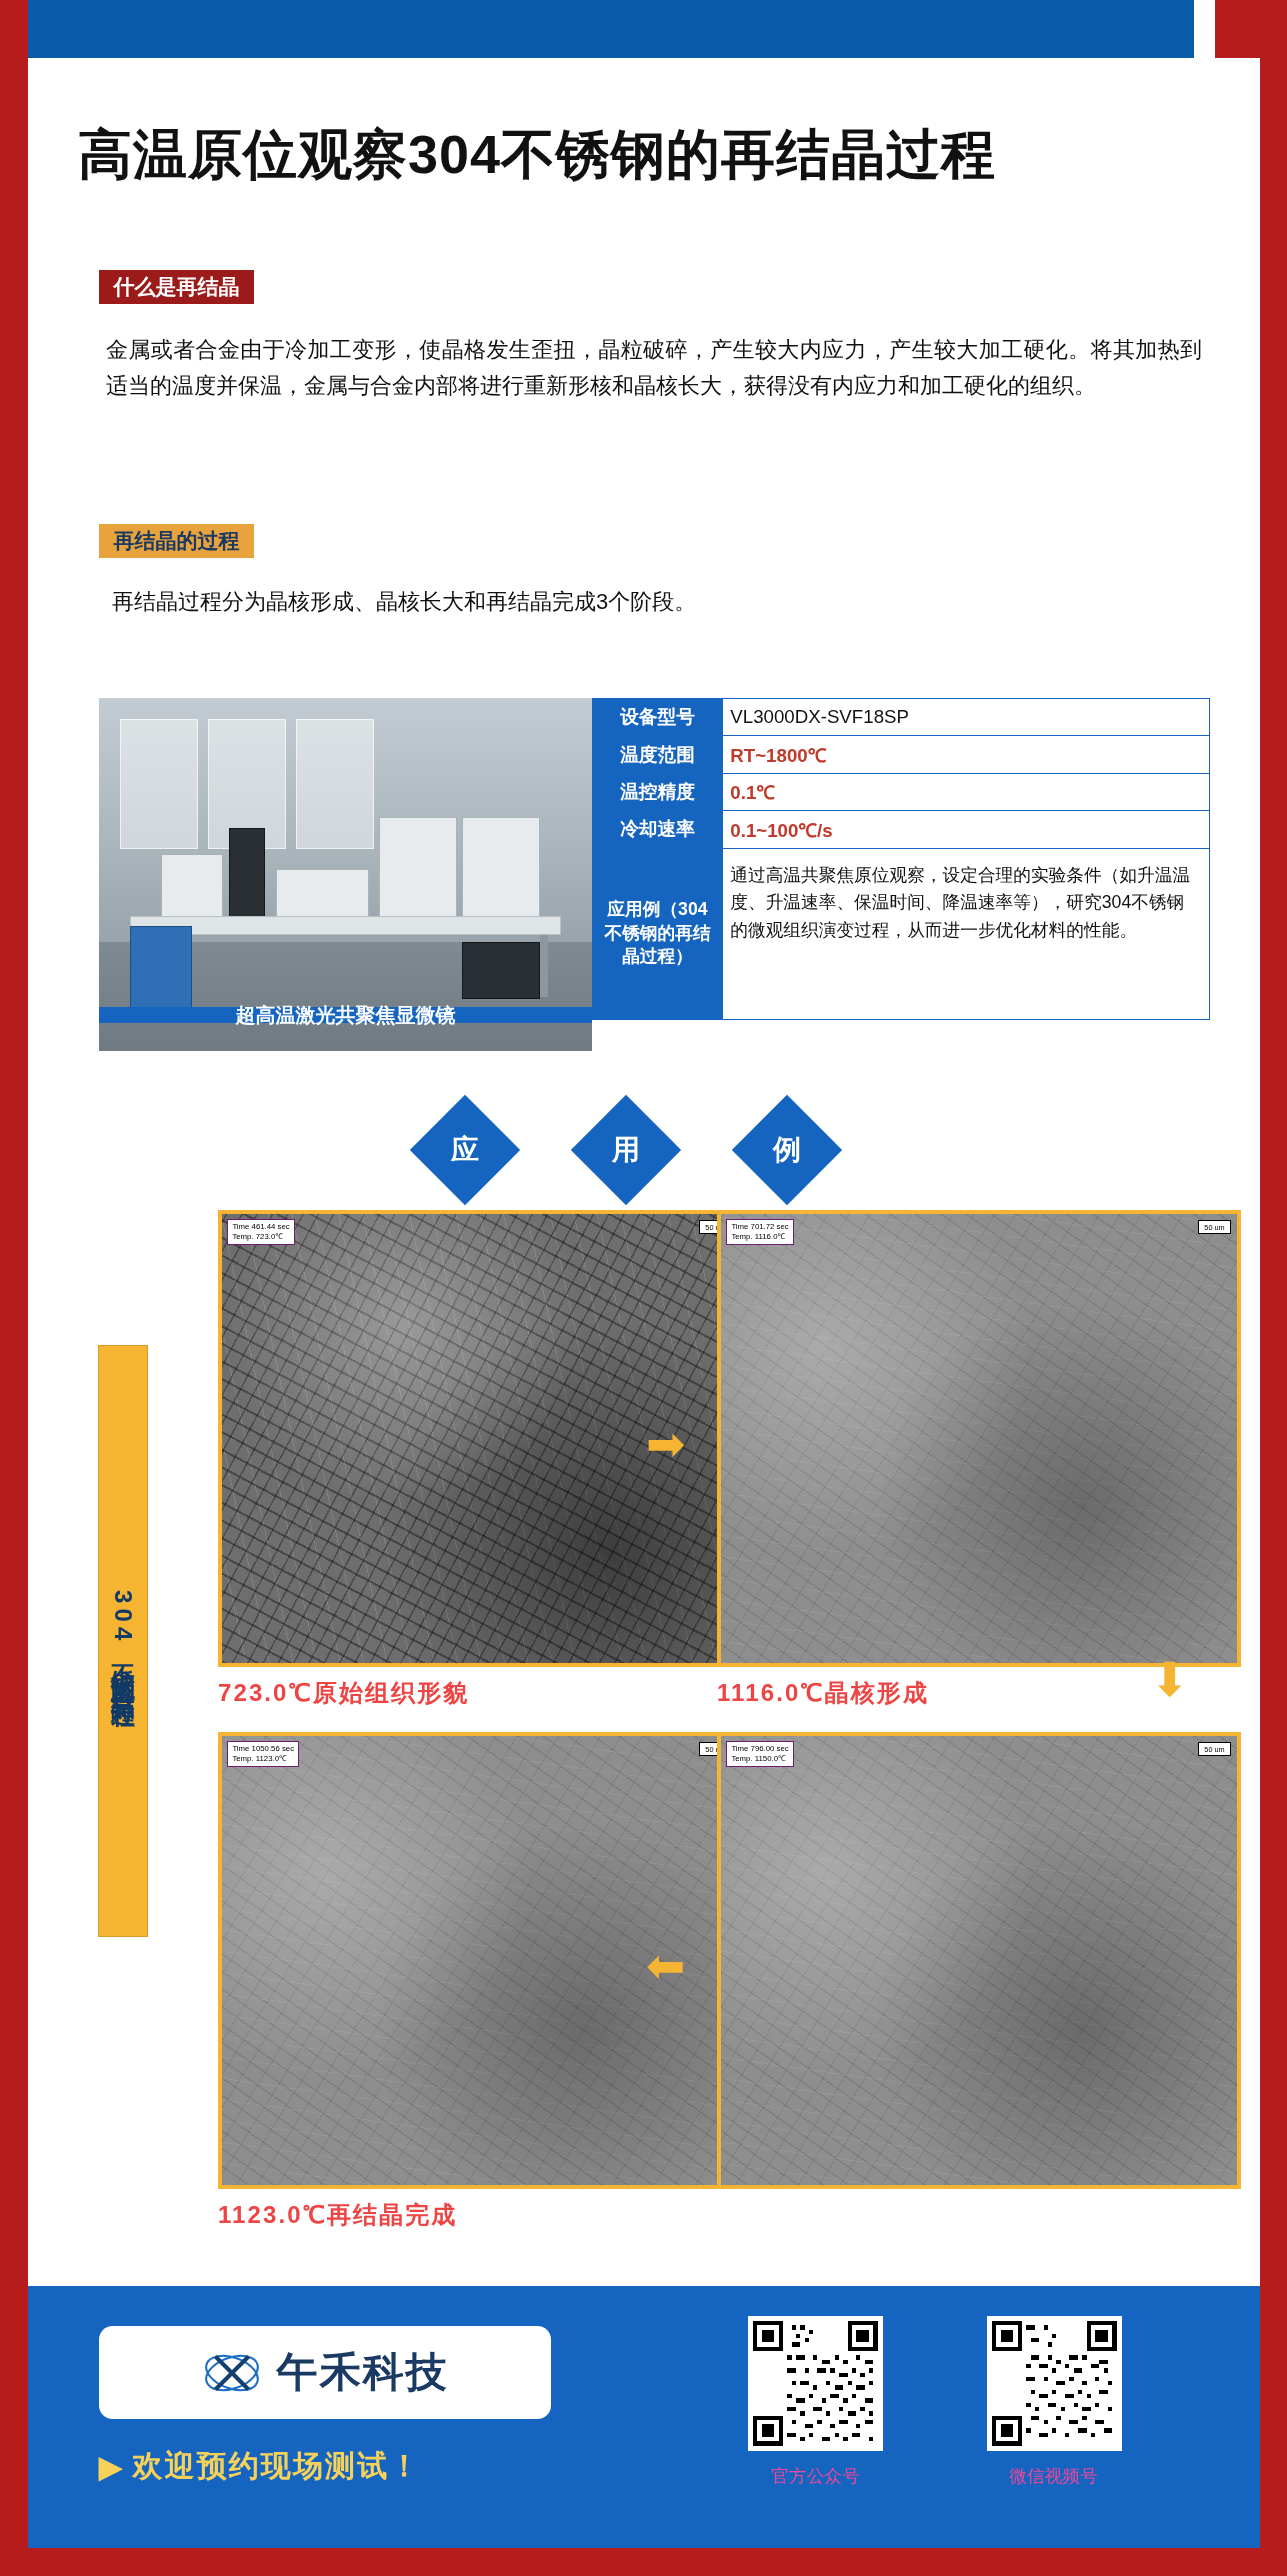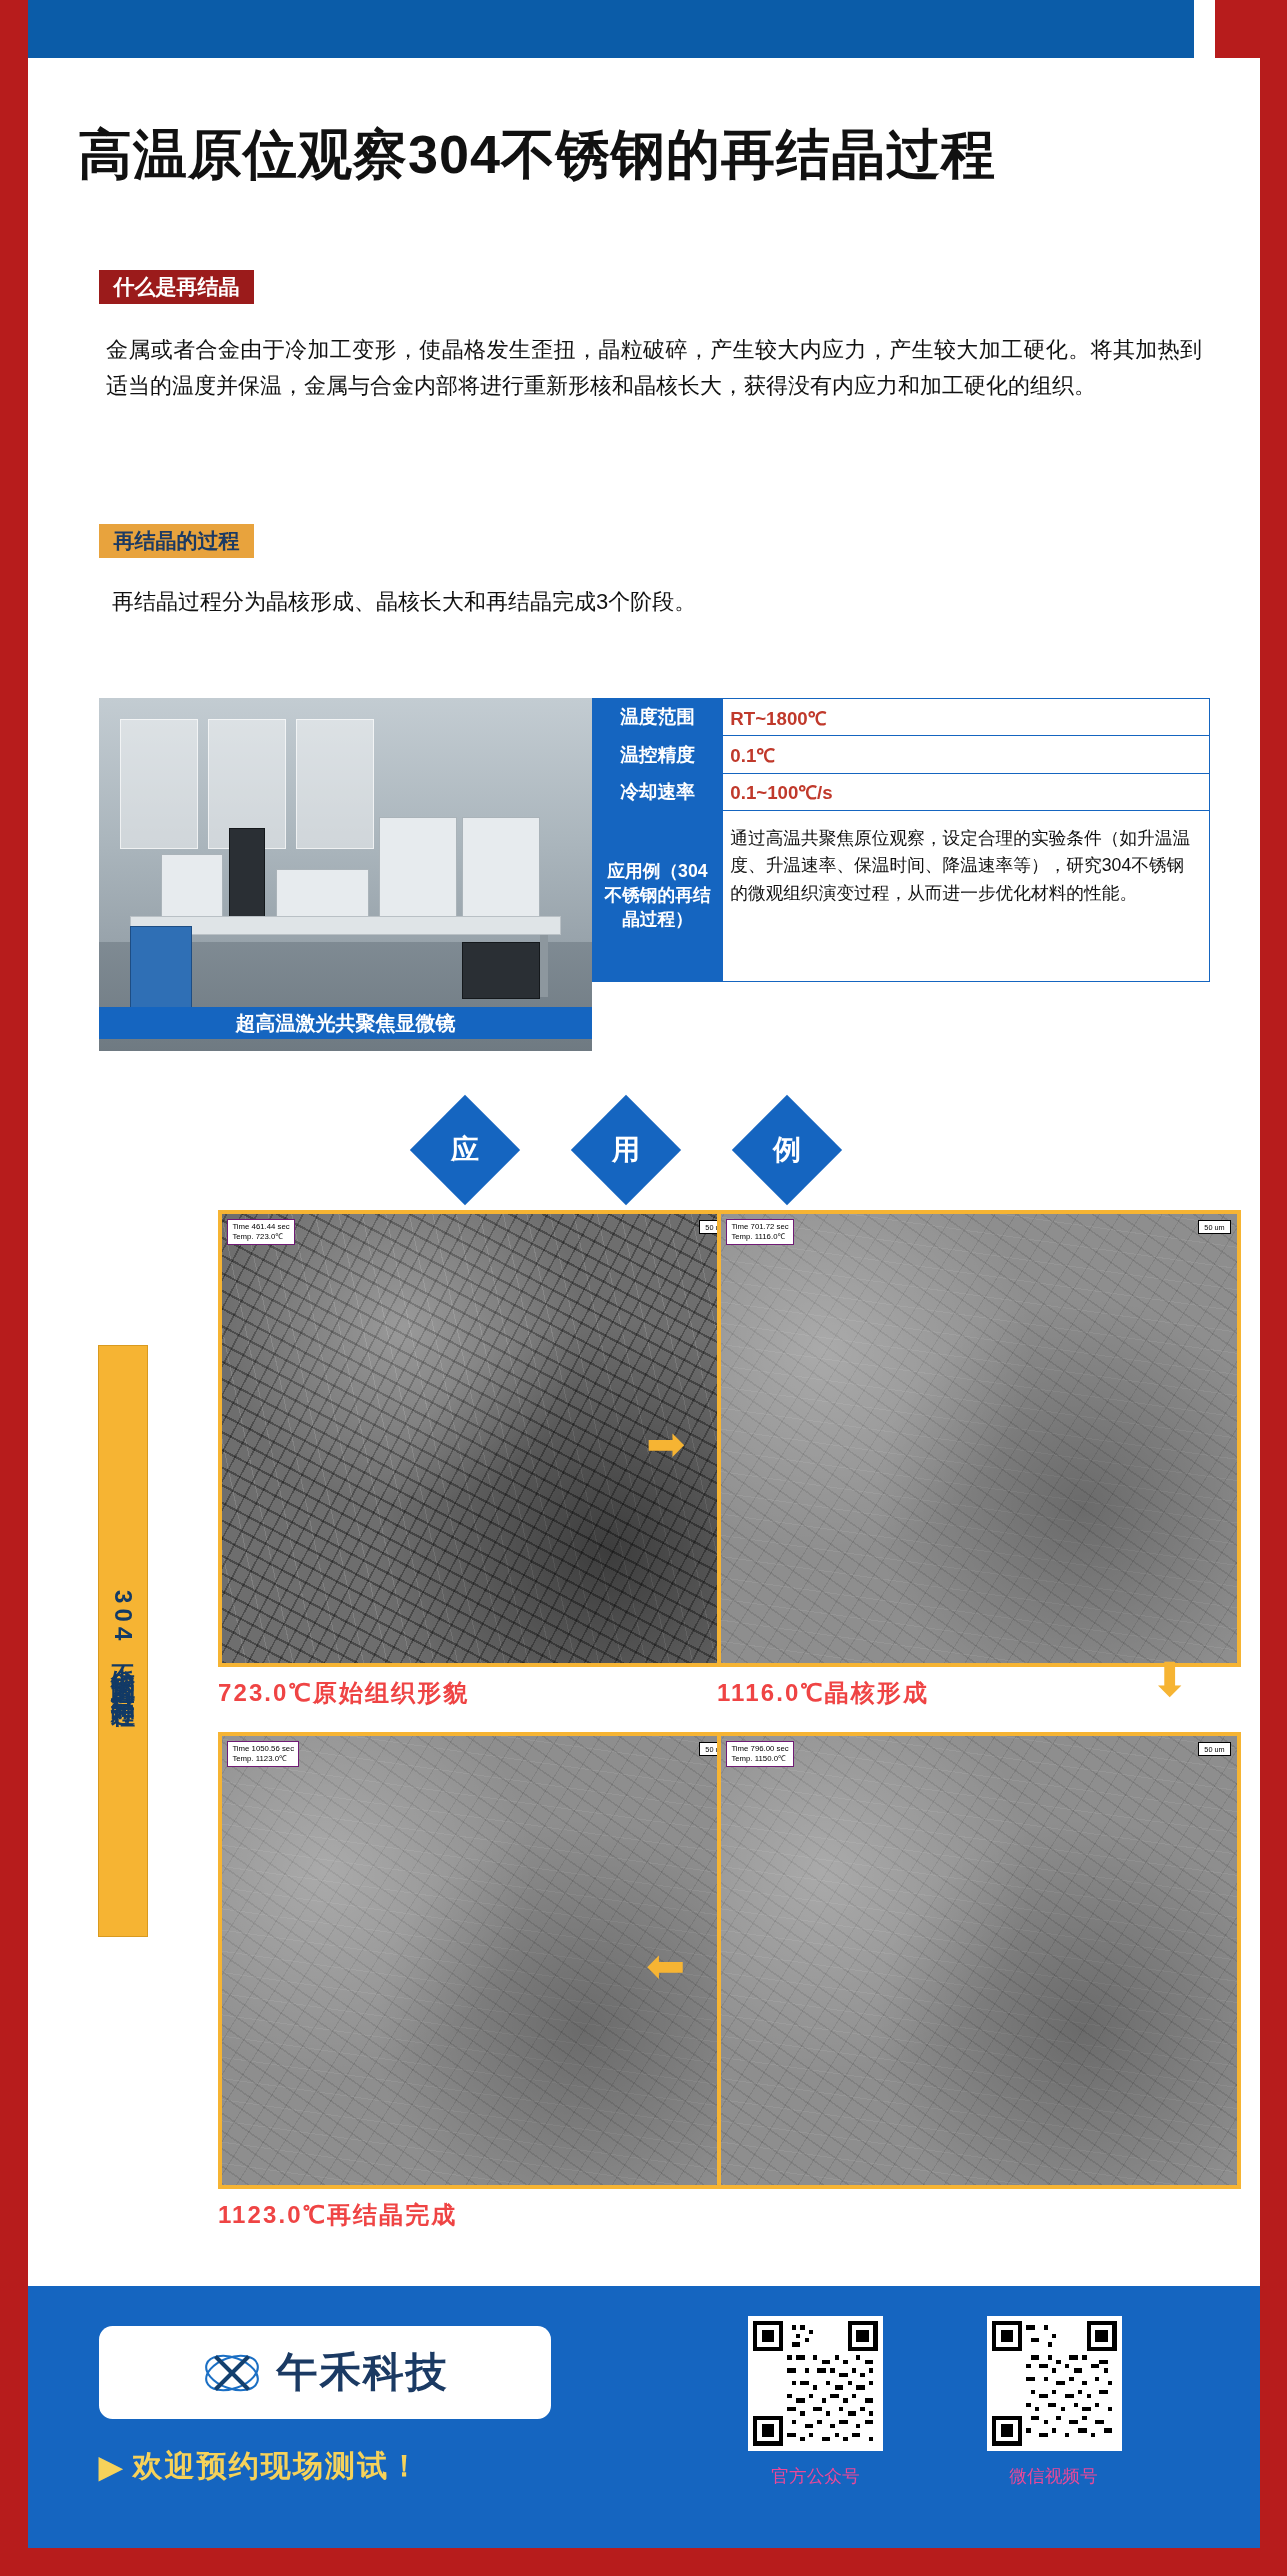--- a/index.html
+++ b/index.html
@@ -91,21 +91,21 @@
   }
   .eq-photo .leg {
     position: absolute; top: 237px; width: 8.3px; height: 62px; background: #8d979e;
   }
   .eq-photo .box {
     position: absolute; background: #e7ebee; border: 1px solid #aab3b9;
   }
   .eq-photo .box.dark { background: #2a2f34; border-color: #14181b; }
   .eq-photo .box.blue { background: #2f6fb5; border-color: #1d4d84; }
   .eq-caption {
-    position: absolute; left: 99px; top: 1007px; width: 493px; height: 32px;
+    position: absolute; left: 99px; top: 1007px; width: 493px; height: 16px;
     background: #1565c0; color: #ffffff; font-size: 20px; font-weight: bold;
     display: flex; align-items: center; justify-content: center;
   }
 
   table.spec {
     position: absolute; left: 592px; top: 698px;
     width: 618px; border-collapse: collapse;
     font-size: 18.7px; color: #111111;
   }
   table.spec td {
@@ -247,20 +247,24 @@
     <div class="bench"></div>
     <div class="leg" style="left:47px;"></div>
     <div class="leg" style="left:441px;"></div>
     <div class="box blue" style="left:31px; top:228px; width:62px; height:83px;"></div>
     <div class="box dark" style="left:363px; top:244px; width:78px; height:57px;"></div>
   </div>
   <div class="eq-caption">超高温激光共聚焦显微镜</div>
 
   <table class="spec">
     <tbody>
+        <tr>
+      <td class="key">设备型号</td>
+      <td class="val plain">VL3000DX-SVF18SP</td>
+    </tr>
     <tr>
       <td class="key">温度范围</td>
       <td class="val">RT~1800℃</td>
     </tr>
     <tr>
       <td class="key">温控精度</td>
       <td class="val">0.1℃</td>
     </tr>
     <tr>
       <td class="key">冷却速率</td>

